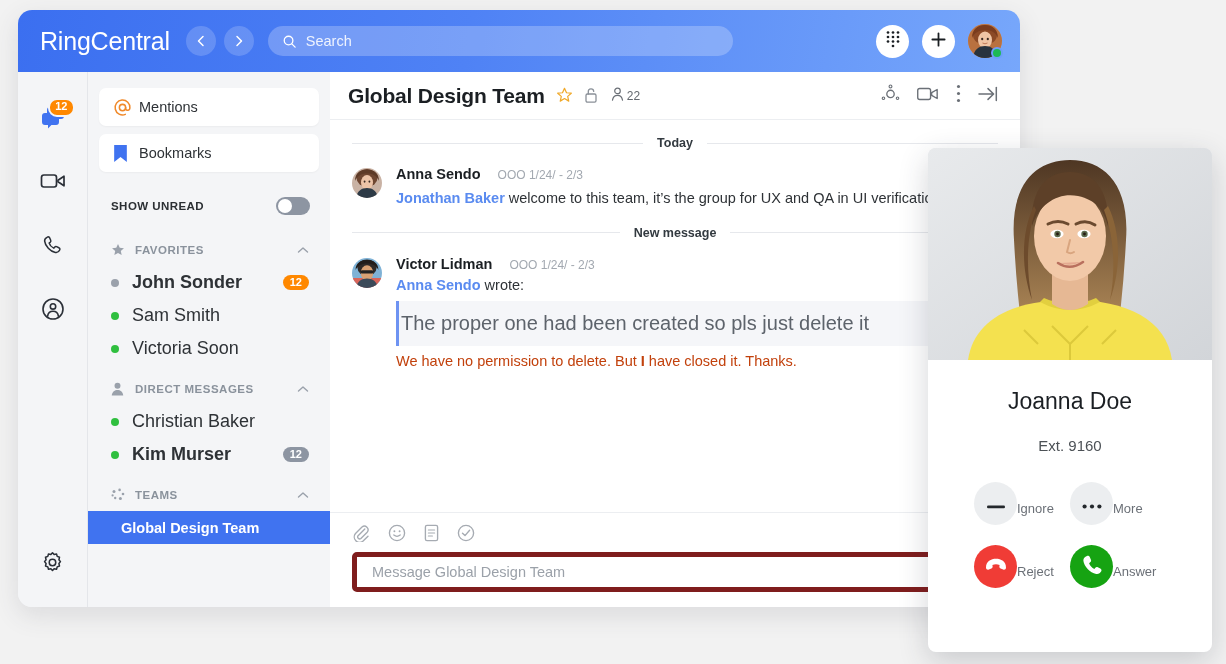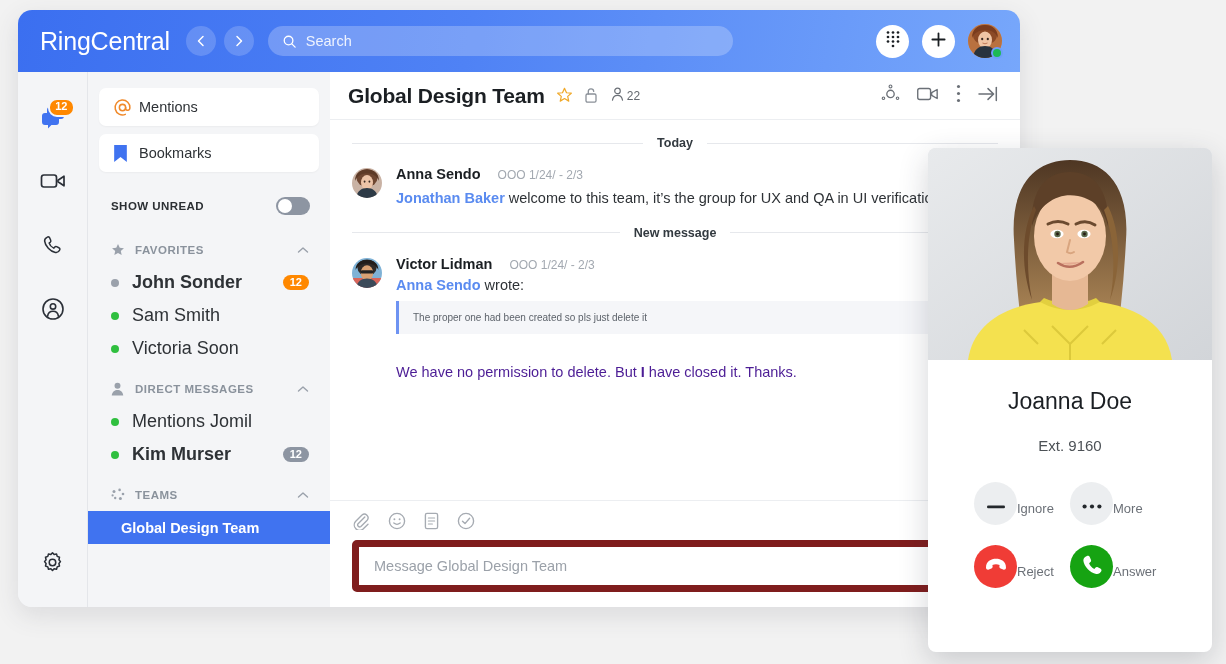--- a/index.html
+++ b/index.html
@@ -258,39 +258,39 @@
   .msg .stamp { font-size: 12px; color: #a2a8b0; margin-left: 17px; }
   .msg .text {
     font-size: 14.5px; color: #2e3236; line-height: 1.5;
     margin-top: 6px;
   }
   .mention { color: #5a8bf0; font-weight: 600; }
   .quote-lead { font-size: 14.5px; color: #2e3236; margin-top: 5px; }
   .quote-block {
     background: #f5f6f9;
     border-left: 3px solid #6e93f2;
-    padding: 11px 14px;
+    padding: 11px 2px;
     margin-top: 8px;
-    font-size: 10px; color: #5d636b;
+    font-size: 20px; color: #5d636b;
     max-width: 545px;
   }
-  .after-quote { font-size: 14.5px; color: #4c1d95; margin-top: 30px; }
+  .after-quote { font-size: 14.5px; color: #c2410c; margin-top: 7px; }
   .after-quote b { font-weight: 700; }
 
   
   .composer {
     border-top: 1px solid #eceef1;
     padding: 11px 22px 15px;
     flex: 0 0 auto;
   }
   .composer-tools { display: flex; align-items: center; gap: 18px; margin-bottom: 10px; }
   .ctool { cursor: pointer; display: flex; }
   .composer-input {
-    height: 52px;
-    border: 7px solid #7f1d1d;
+    height: 40px;
+    border: 5px solid #7f1d1d;
     border-radius: 5px;
     display: flex; align-items: center;
     padding: 0 15px;
     cursor: text;
   }
   .composer-input .ph { font-size: 14.5px; color: #9ba1a9; }
 
   
   .call-card {
     position: absolute;
@@ -528,21 +528,21 @@
         <span class="stitle">DIRECT MESSAGES</span>
         <span class="chev">
           <svg width="12" height="8" viewBox="0 0 12 8">
               <path d="M1.5 6 L6 2 L10.5 6" fill="none" stroke="#9aa1ab" stroke-width="1.4" stroke-linecap="round" stroke-linejoin="round"></path>
             </svg>
         </span>
       </div>
 
       <div class="conv">
         <span class="dot" style="background:#2fbf3f"></span>
-        <span class="name">Mentions Jomil</span>
+        <span class="name">Christian Baker</span>
       </div>
       <div class="conv unread">
         <span class="dot" style="background:#2fbf3f"></span>
         <span class="name">Kim Murser</span>
         <span class="badge gray">12</span>
       </div>
 
       <div class="section-head">
         <span class="sic">
           <svg width="14" height="14" viewBox="0 0 14 14">

